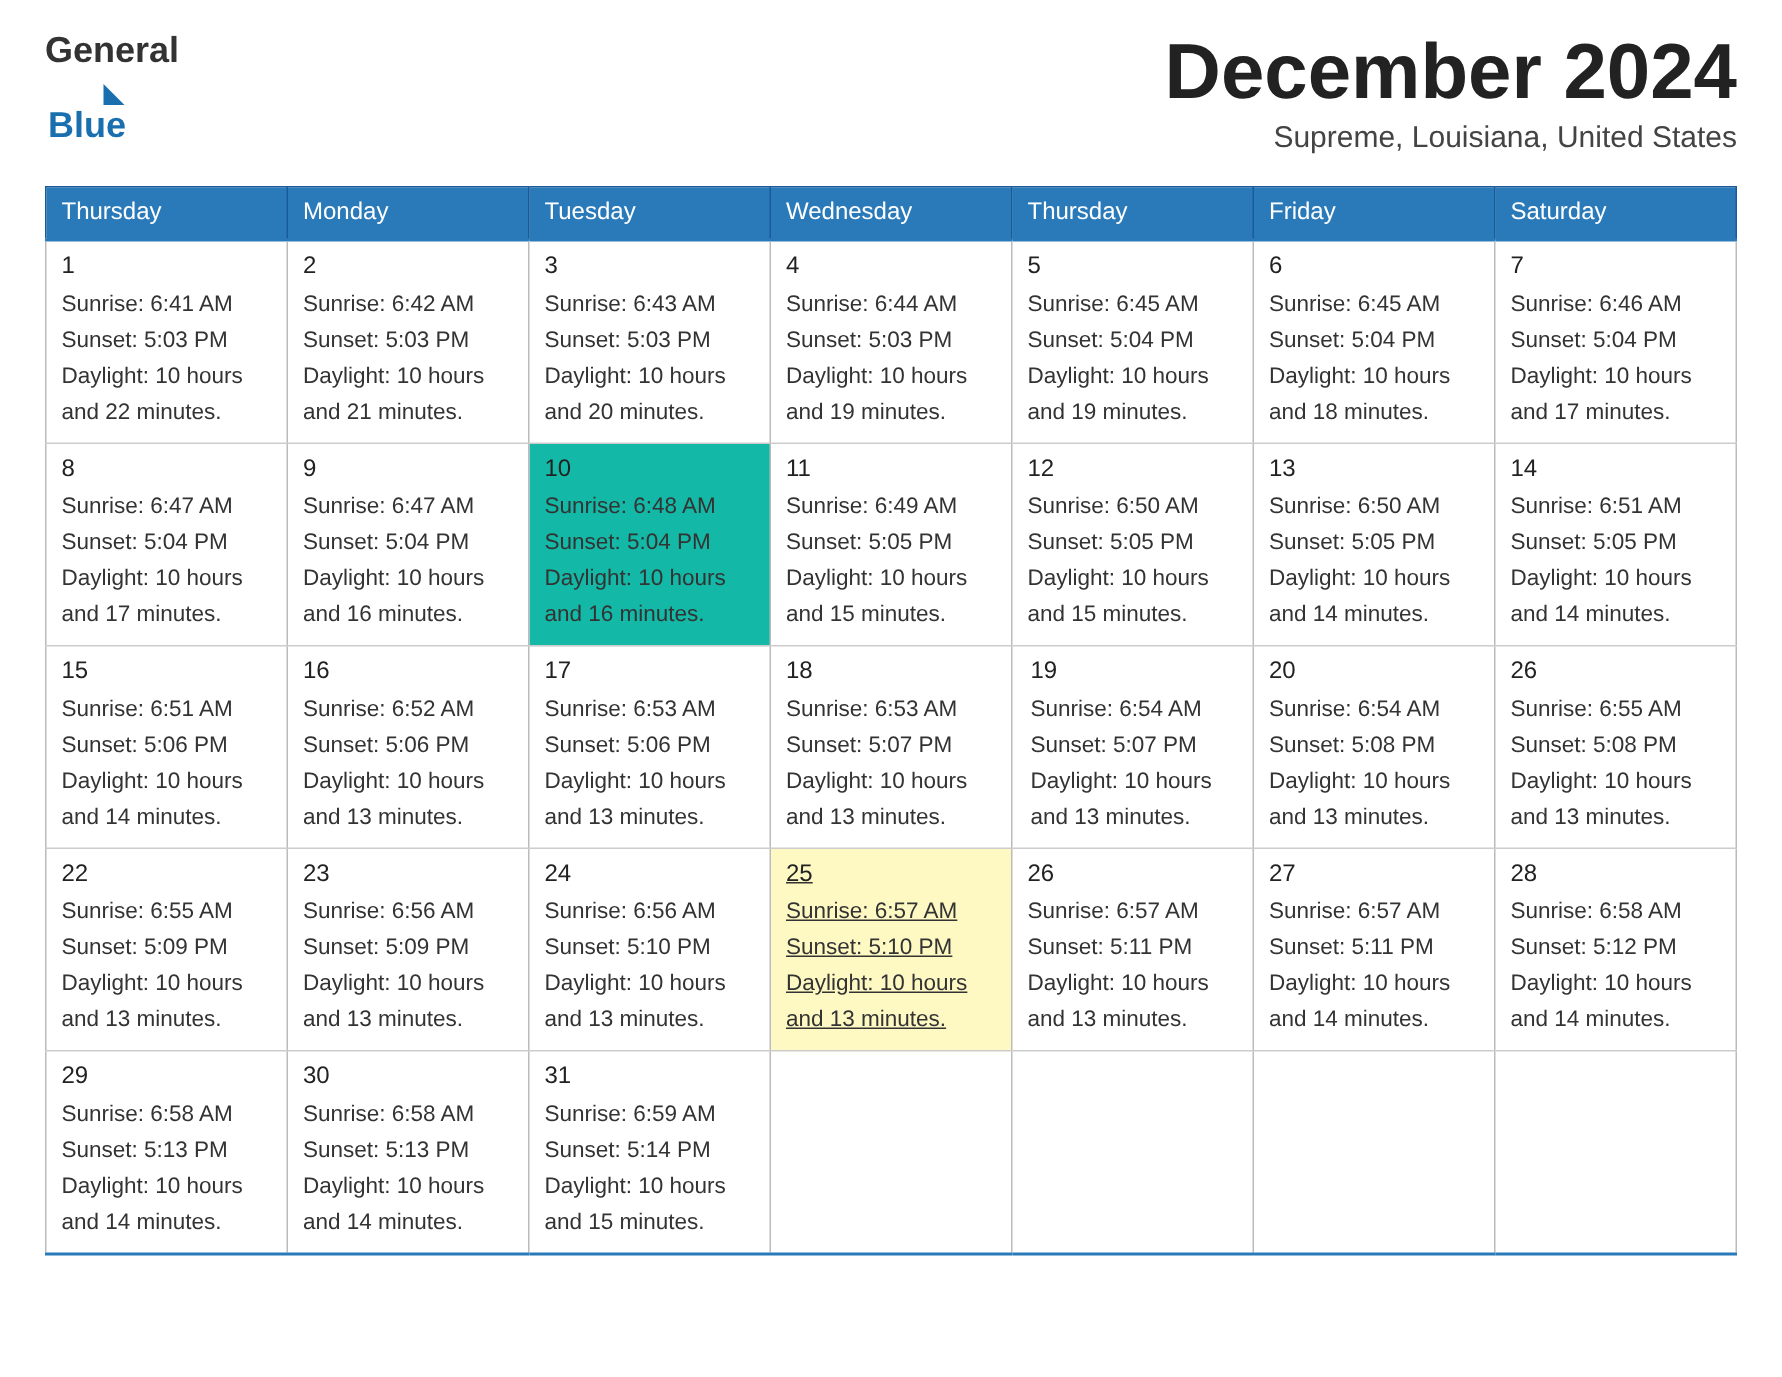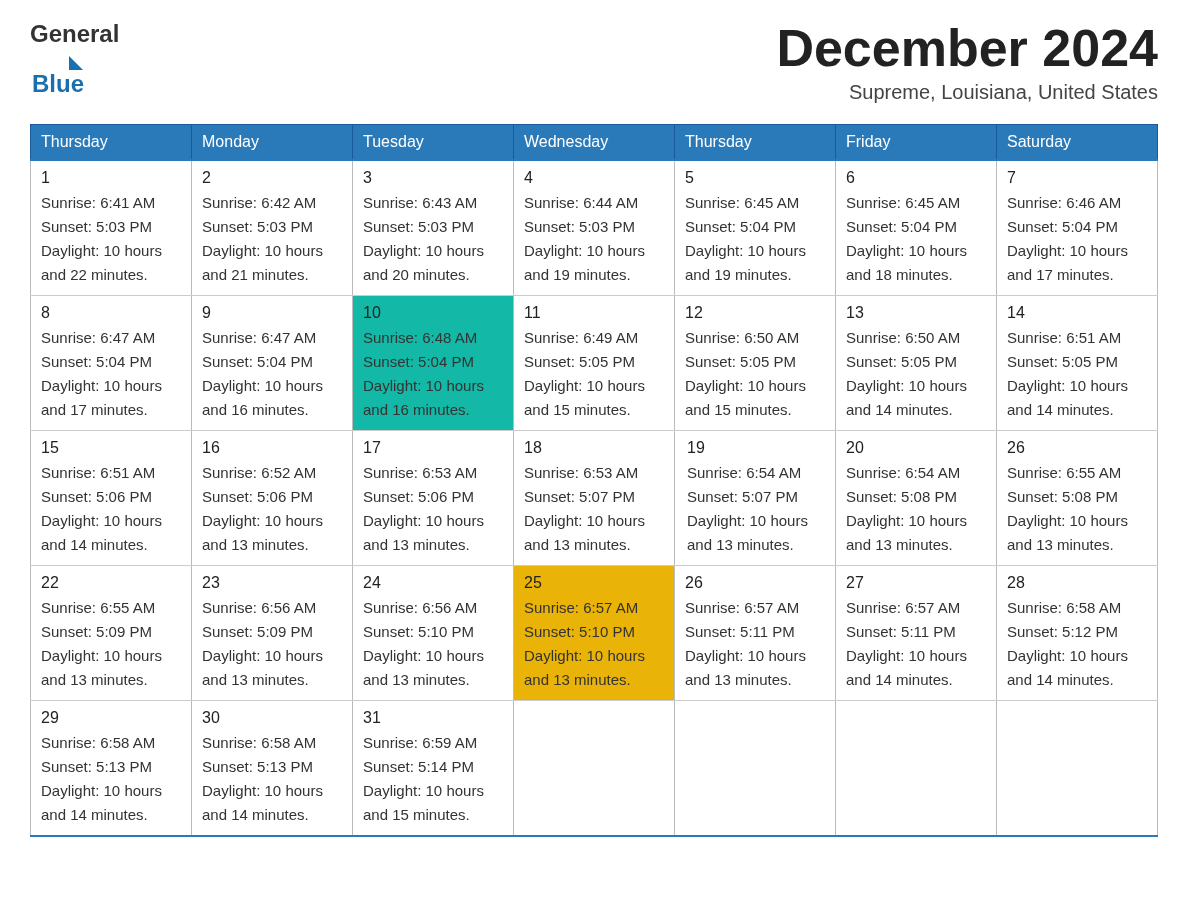--- a/index.html
+++ b/index.html
@@ -226,21 +226,21 @@
 <div class="day-info">Sunrise: 6:55 AM<br>Sunset: 5:09 PM<br>Daylight: 10 hours and 13 minutes.</div>
         </td>
         <td style="background: rgb(255, 255, 255);">
           <span class="day-num">23</span>
 <div class="day-info">Sunrise: 6:56 AM<br>Sunset: 5:09 PM<br>Daylight: 10 hours and 13 minutes.</div>
         </td>
         <td style="background: rgb(255, 255, 255);">
           <span class="day-num">24</span>
 <div class="day-info">Sunrise: 6:56 AM<br>Sunset: 5:10 PM<br>Daylight: 10 hours and 13 minutes.</div>
         </td>
-        <td style="background: #eab308;">
+        <td style="background: #fef9c3; text-decoration: underline;">
           <span class="day-num">25</span>
 <div class="day-info">Sunrise: 6:57 AM<br>Sunset: 5:10 PM<br>Daylight: 10 hours and 13 minutes.</div>
         </td>
         <td style="background: rgb(255, 255, 255);">
           <span class="day-num">26</span>
 <div class="day-info">Sunrise: 6:57 AM<br>Sunset: 5:11 PM<br>Daylight: 10 hours and 13 minutes.</div>
         </td>
         <td style="background: rgb(255, 255, 255);">
           <span class="day-num">27</span>
 <div class="day-info">Sunrise: 6:57 AM<br>Sunset: 5:11 PM<br>Daylight: 10 hours and 14 minutes.</div>

